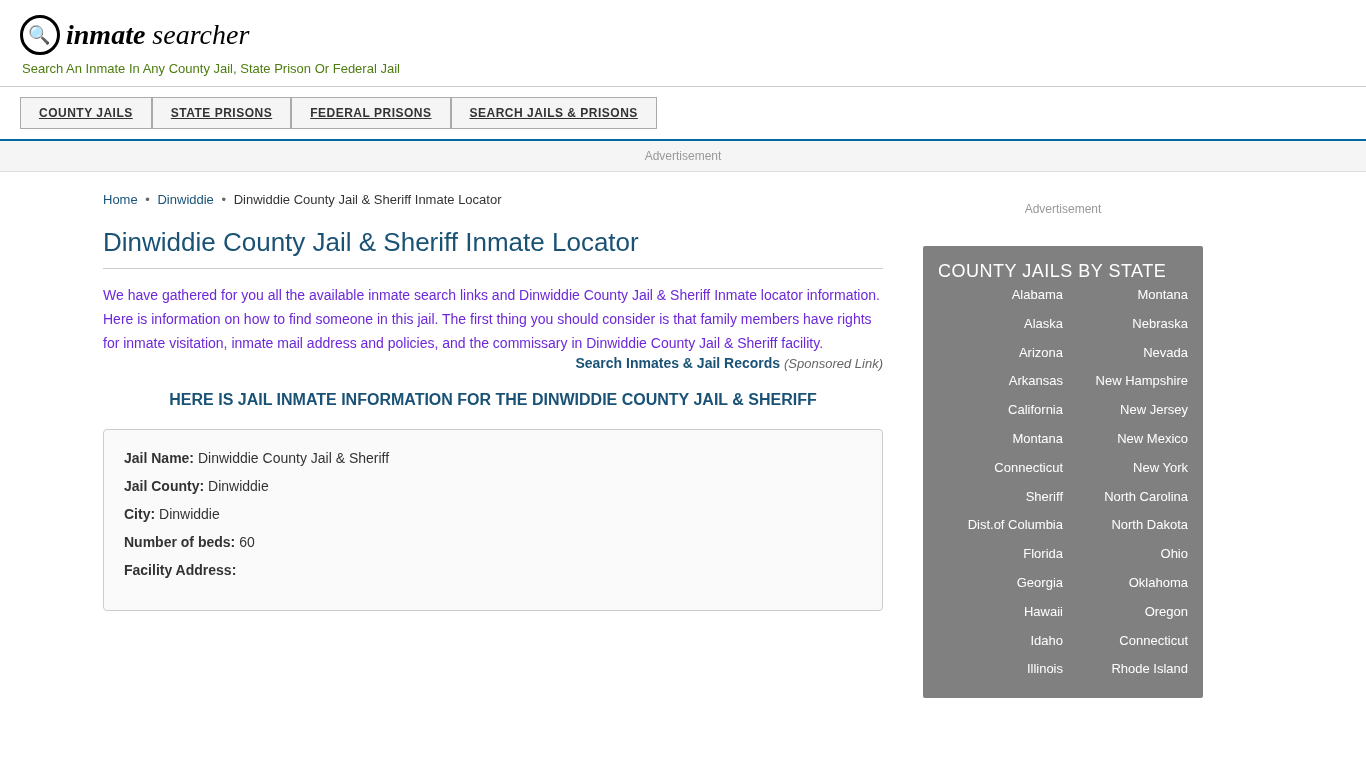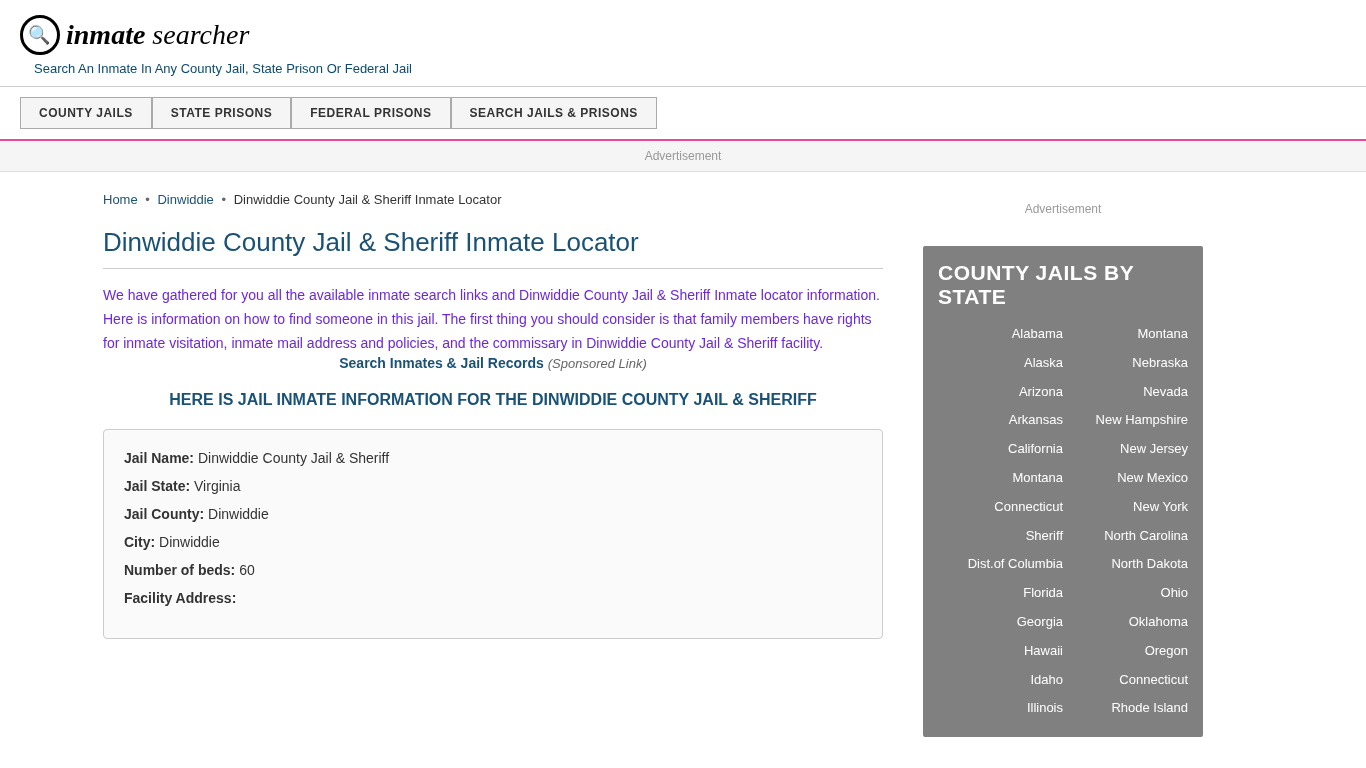--- a/index.html
+++ b/index.html
@@ -4,24 +4,24 @@
   <style>
     * { margin: 0; padding: 0; box-sizing: border-box; }
     body { font-family: Arial, sans-serif; font-size: 14px; color: #333; background: #fff; }
     
     
     #header { padding: 15px 20px 10px 20px; border-bottom: 1px solid #ccc; }
     #logo-area { display: flex; align-items: center; margin-bottom: 6px; }
     #logo-icon { width: 40px; height: 40px; border: 3px solid #000; border-radius: 50%; display: flex; align-items: center; justify-content: center; font-size: 18px; font-weight: bold; margin-right: 6px; background: #fff; }
     #logo-text { font-size: 28px; font-weight: bold; font-style: italic; font-family: Georgia, serif; color: #000; }
     #logo-text span { font-weight: normal; }
-    #tagline { font-size: 13px; color: #0c4a6e; margin-left: 14px; }
+    #tagline { font-size: 13px; color: #4d7c0f; margin-left: 2px; }
     
     
-    #nav { padding: 10px 20px; border-bottom: 2px solid #ec4899; }
+    #nav { padding: 10px 20px; border-bottom: 2px solid #0369a1; text-decoration: underline; }
     #nav-buttons { display: flex; gap: 0; }
     .nav-btn { padding: 8px 18px; border: 1px solid #aaa; background: #f5f5f5; font-size: 12px; font-weight: bold; color: #333; cursor: pointer; letter-spacing: 0.5px; text-transform: uppercase; }
     
     
     #main-layout { display: flex; max-width: 1200px; margin: 0 auto; padding: 0 20px; }
     
     
     #content { flex: 1; padding: 20px 20px 20px 0; max-width: 800px; }
     
     
@@ -29,39 +29,39 @@
     #breadcrumb a { color: #1a5276; text-decoration: none; }
     #breadcrumb .separator { color: #666; margin: 0 4px; }
     
     
     #page-title { font-size: 26px; color: #1a5276; font-weight: normal; margin-bottom: 15px; border-bottom: 1px solid #ccc; padding-bottom: 10px; }
     
     
     #description { font-size: 14px; line-height: 1.7; color: #6d28d9; }
     
     
-    #search-link-area { text-align: center; margin-bottom: 20px; }
+    #search-link-area { text-align: right; margin-bottom: 20px; }
     #search-link { color: #1a5276; font-weight: bold; font-size: 14px; text-decoration: none; }
     #sponsored { font-style: italic; color: #666; font-size: 13px; }
     
     
     #section-heading { color: #1a5276; font-size: 16px; font-weight: bold; margin-bottom: 20px; text-transform: uppercase; text-align: center; }
     
     
     #info-box { border: 1px solid #ccc; border-radius: 4px; padding: 20px; background: #fafafa; }
     .info-row { margin-bottom: 12px; font-size: 14px; }
     .info-label { font-weight: bold; }
     .info-value { font-weight: normal; }
     
     
     #sidebar { width: 300px; min-width: 300px; padding: 20px 0 20px 20px; }
     #sidebar-ad { text-align: center; color: #999; font-size: 12px; margin-bottom: 20px; padding: 10px; }
     
     #county-jails-box { background: #808080; color: #fff; padding: 15px; border-radius: 2px; }
-    #county-jails-title { font-size: 21px; font-weight: bold; color: #fff; margin-bottom: 12px; text-transform: uppercase; letter-spacing: 0.5px; }
+    #county-jails-title { font-size: 18px; font-weight: normal; color: #fff; text-transform: uppercase; letter-spacing: 0.5px; }
     
     .states-grid { display: grid; grid-template-columns: 1fr 1fr; gap: 2px 0; text-align: right; }
     .state-link { color: #fff; font-size: 13px; padding: 3px 0; cursor: pointer; line-height: 1.6; }
 
     
     #wide-ad { background: #f5f5f5; text-align: center; padding: 8px; color: #999; font-size: 12px; border-bottom: 1px solid #ddd; }
   </style>
 </head>
 <body>
 
@@ -108,24 +108,20 @@
     </div>
 
     <h2 id="section-heading">HERE IS JAIL INMATE INFORMATION FOR THE DINWIDDIE COUNTY JAIL &amp; SHERIFF</h2>
 
     <div id="info-box">
       <div class="info-row">
         <span class="info-label">Jail Name:</span>
         <span class="info-value"> </span><span>Dinwiddie County Jail &amp; Sheriff</span>
       </div>
       <div class="info-row">
-        <span class="info-label">Jail State:</span>
-        <span class="info-value"> </span><span>Virginia</span>
-      </div>
-      <div class="info-row">
         <span class="info-label">Jail County:</span>
         <span class="info-value"> </span><span>Dinwiddie</span>
       </div>
       <div class="info-row">
         <span class="info-label">City:</span>
         <span class="info-value"> </span><span>Dinwiddie</span>
       </div>
       <div class="info-row">
         <span class="info-label">Number of beds:</span>
         <span class="info-value"> </span><span>60</span>

